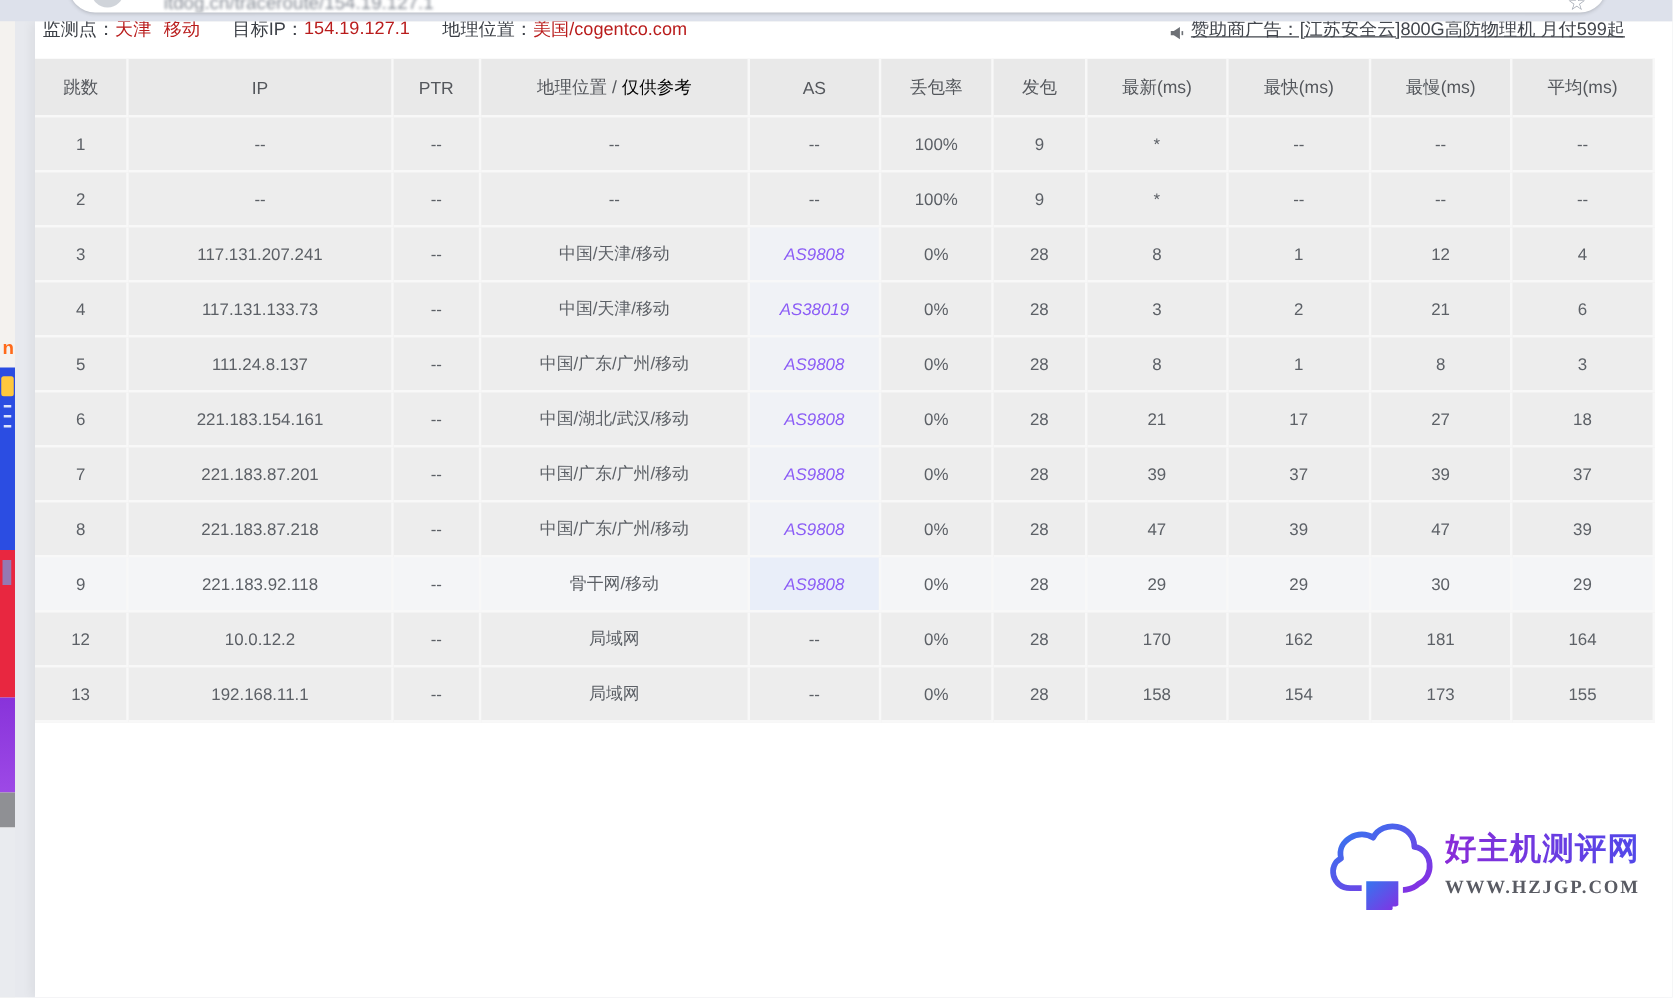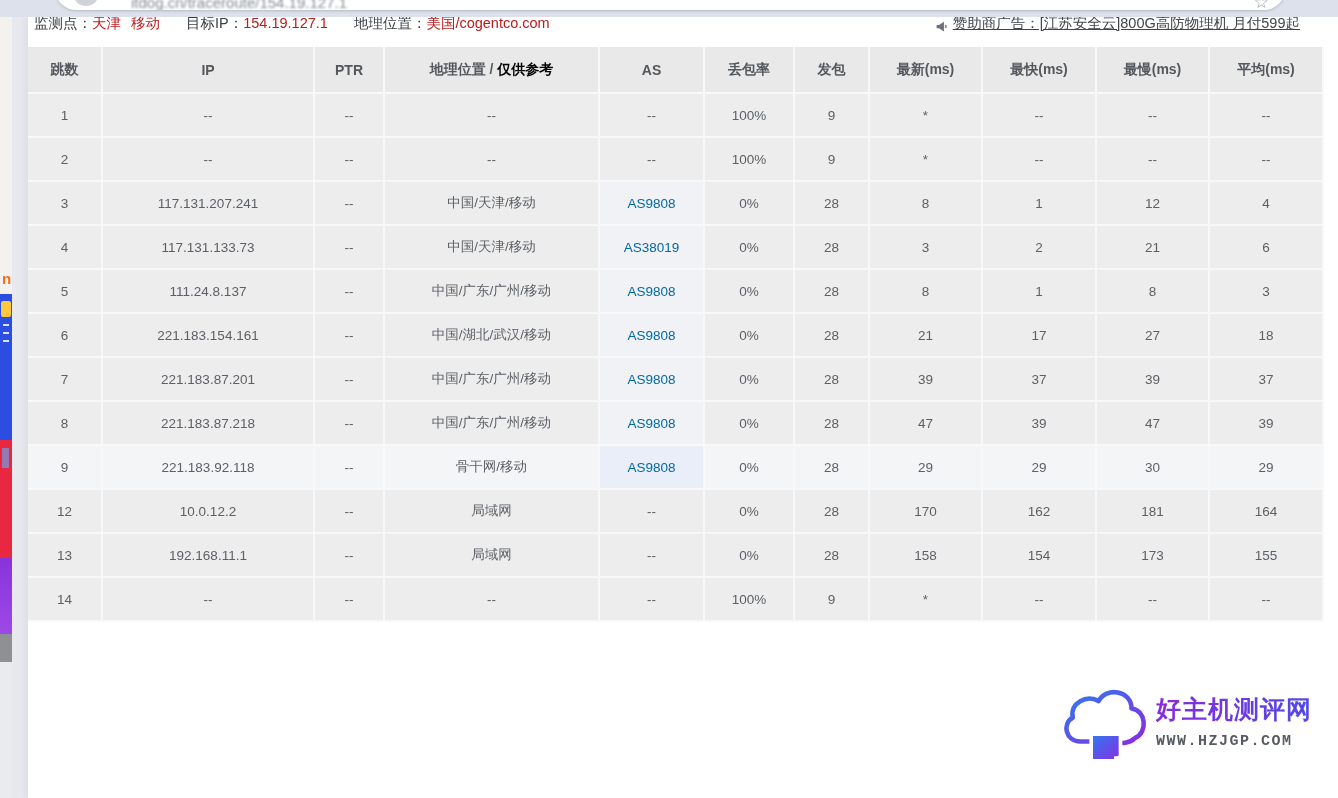--- a/index.html
+++ b/index.html
@@ -49,48 +49,48 @@
   .info-bar .lnk { color:#b91c1c; cursor:pointer; }
   .gap-s { display:inline-block; width:10px; }
   .gap-l { display:inline-block; width:26px; }
   .sponsor { margin-left:auto; display:flex; align-items:flex-end; gap:5px; }
   .sponsor a { color:#41454c; text-decoration:underline; font-size:14.5px; cursor:pointer; }
   .mega-icon { display:inline-block; line-height:0; opacity:.8; }
 
   
   table.trace { width:1296px; border-collapse:separate; border-spacing:0; table-layout:fixed; }
   .trace th {
-    height:47px; background:#e9e9e9; font-weight:700; font-size:14px; color:#54575c;
+    height:47px; background:#e9e9e9; font-weight:400; font-size:14px; color:#54575c;
     text-align:center; vertical-align:middle;
     border-right:2px solid #f8f8f8; border-bottom:2px solid #f8f8f8;
   }
   .trace td {
     height:44px; background:#ededed; font-size:13.5px; color:#5c6066;
     text-align:center; vertical-align:middle;
     border-right:2px solid #f8f8f8; border-bottom:2px solid #f8f8f8;
   }
-  .trace td.as-link { color:#0369a1; background:#f0f2f6; cursor:pointer; }
+  .trace td.as-link { color:#8b5cf6; background:#f0f2f6; cursor:pointer;font-style:italic; }
   .trace tr.hl td { background:#f4f5f7; }
   .trace tr.hl td.as-link { background:#e9eef9; }
   .geo-note { color:#000000; }
 
   
-  .watermark { position:absolute; left:1058px; top:679px; width:270px; z-index:10; pointer-events:none; }
+  .watermark { position:absolute; left:1058px; top:648px; width:270px; z-index:10; pointer-events:none; }
   .wm-cloud { position:absolute; left:0; top:2px; }
   .wm-text { margin-left:98px; padding-top:14px; }
   .wm-title {
     font-size:25px; font-weight:bold; letter-spacing:1px; white-space:nowrap;
     background:linear-gradient(90deg,#8a2bd8,#4b4ceb);
     -webkit-background-clip:text; background-clip:text;
     color:transparent; -webkit-text-fill-color:transparent;
     filter:drop-shadow(0 0 2px rgba(255,255,255,.9));
   }
   .wm-url {
     margin-top:7px; font-size:15px; font-weight:bold; letter-spacing:1.5px;
-    color:#595b63; font-family:Liberation Mono, monospace; white-space:nowrap;
+    color:#595b63; font-family:Liberation Serif, serif; white-space:nowrap;
     text-shadow:0 0 2px rgba(255,255,255,.9);
   }
 </style>
 </head>
 <body>
 
 <div class="sliver">
   <span class="sl-orange">n</span>
   <div class="sl-blue">
     <div class="sl-yellow"></div>
@@ -317,33 +317,20 @@
     <td>局域网</td>
     <td>--</td>
     <td>0%</td>
     <td>28</td>
     <td>158</td>
     <td>154</td>
     <td>173</td>
     <td>155</td>
   </tr>
 
-  <tr>
-    <td>14</td>
-    <td>--</td>
-    <td>--</td>
-    <td>--</td>
-    <td>--</td>
-    <td>100%</td>
-    <td>9</td>
-    <td>*</td>
-    <td>--</td>
-    <td>--</td>
-    <td>--</td>
-  </tr>
 
 
 </tbody>
   </table>
 </div>
 
 <div class="watermark">
   <span class="wm-cloud">
     <svg width="92" height="88" viewBox="0 0 100 96">
       <defs>

